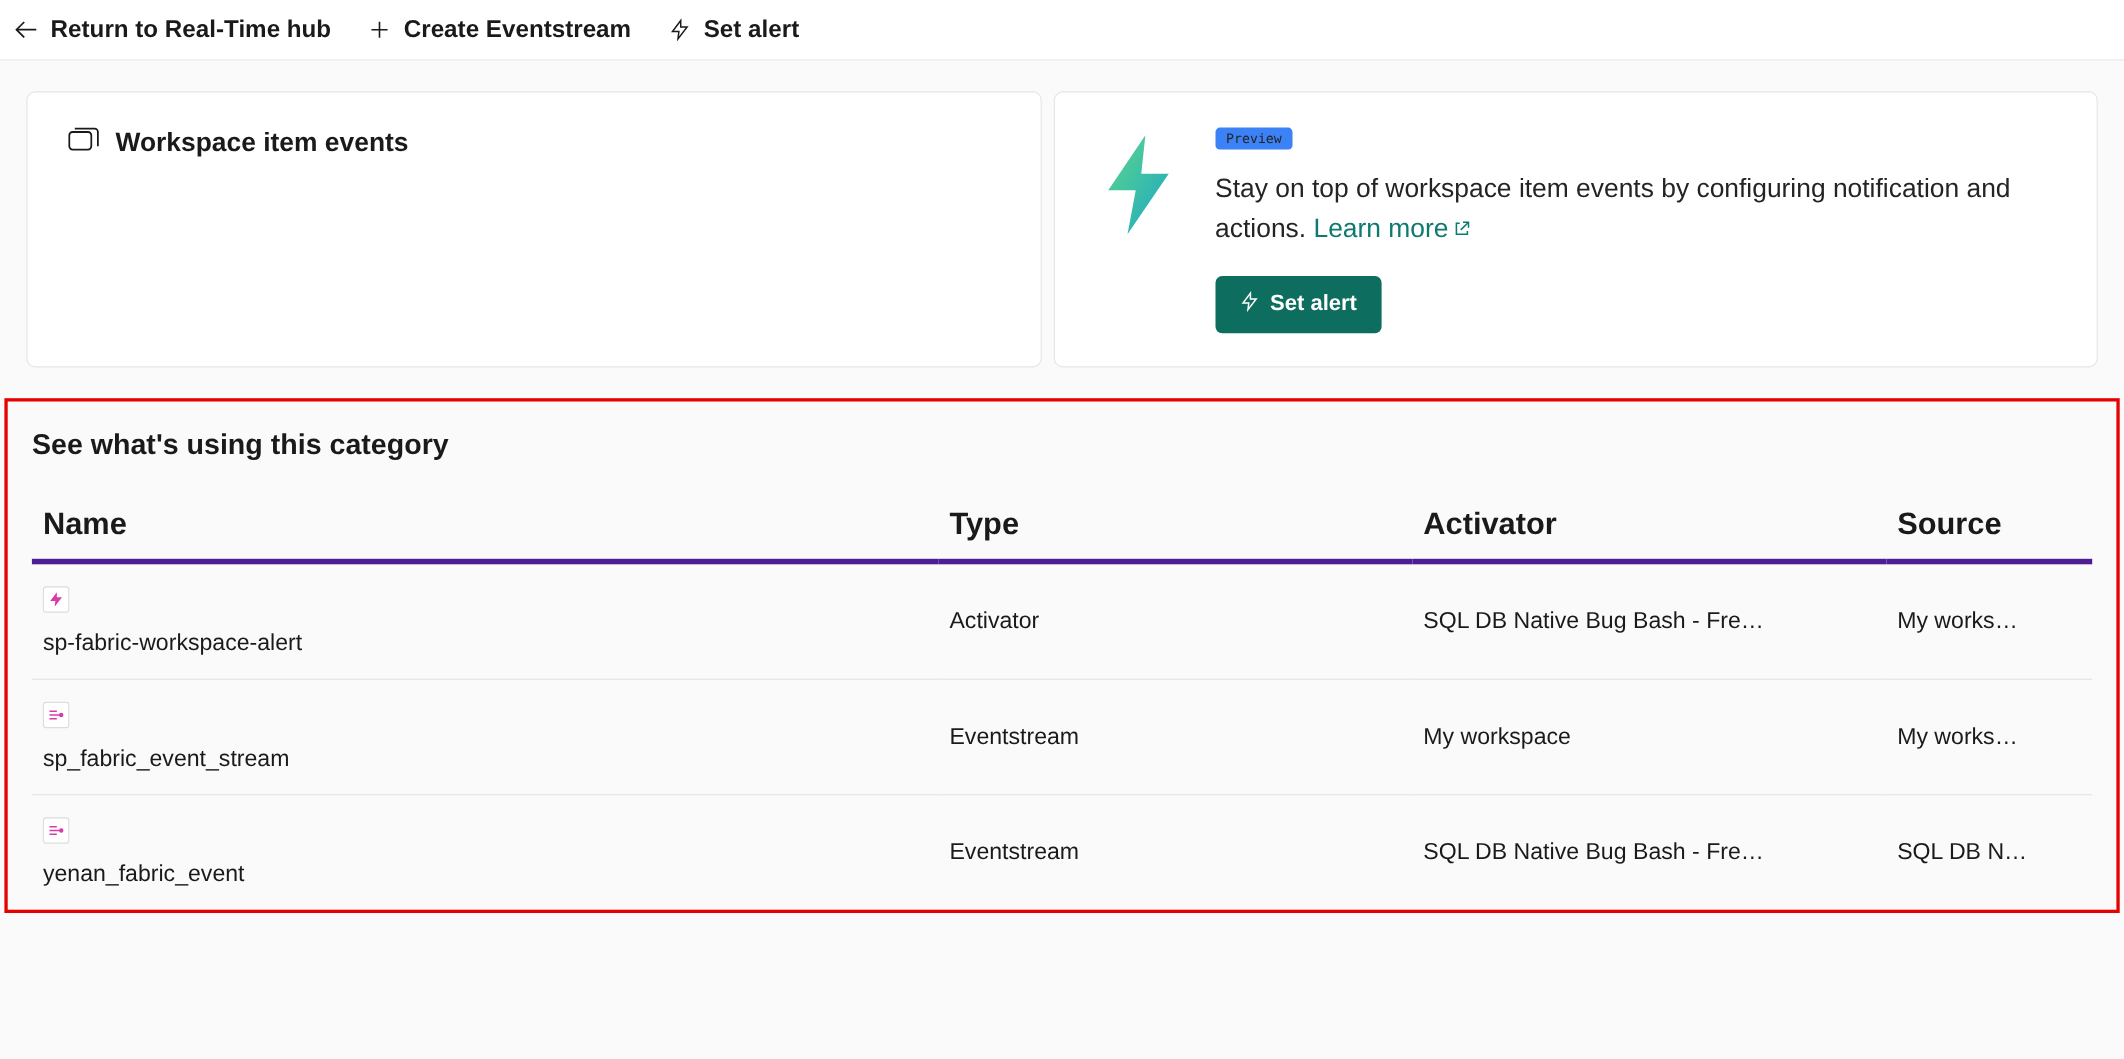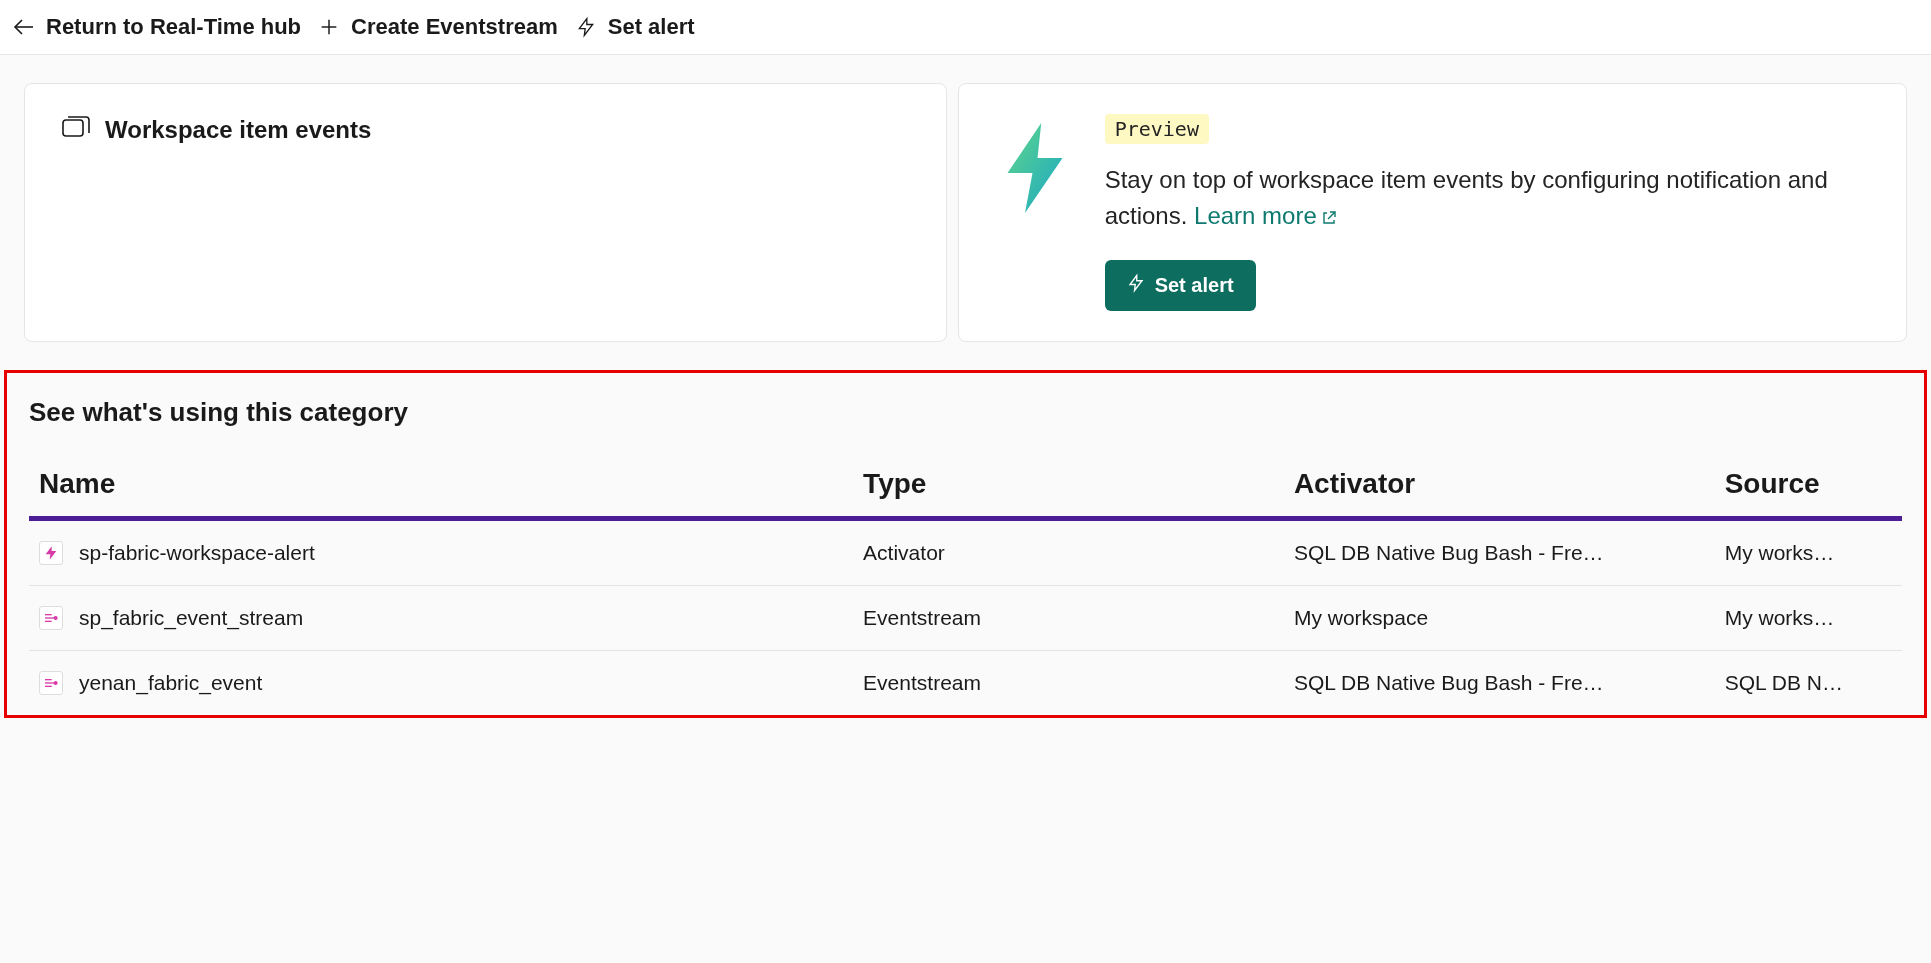--- a/index.html
+++ b/index.html
@@ -12,21 +12,21 @@
       background: #fafafa;
       color: #1a1a1a;
       font-size: 18px;
     }
     .toolbar {
       background: #ffffff;
       border-bottom: 1px solid #e5e5e5;
       display: flex;
       align-items: flex-start;
       padding: 14px 12px;
-      gap: 16px;
+      gap: 32px;
     }
     .toolbar-item {
       display: flex;
       align-items: center;
       gap: 10px;
       cursor: pointer;
       font-size: 22px;
       font-weight: 600;
       color: #1a1a1a;
     }
@@ -81,24 +81,24 @@
     .card-right-content {
       flex: 1;
     }
     .card-right-title {
       font-size: 24px;
       font-weight: 700;
       margin-bottom: 10px;
     }
     .badge-preview {
       display: inline-block;
-      background: #fef9c3;
+      background: #3b82f6;
       color: #242424;
       font-family: Consolas, monospace;
-      font-size: 20px;
+      font-size: 12px;
       padding: 3px 10px;
       border-radius: 4px;
       margin-bottom: 18px;
     }
     .card-right-desc {
       font-size: 24px;
       line-height: 1.5;
       color: #242424;
       margin-bottom: 24px;
     }
@@ -158,20 +158,21 @@
       border-bottom: none;
     }
     .col-name { width: 44%; }
     .col-type { width: 23%; }
     .col-workspace { width: 23%; max-width: 0; }
     .col-source { width: 10%; max-width: 0; }
     .cell-name {
       display: flex;
       align-items: flex-start;
       gap: 16px;
+      flex-direction: column;
     }
     .item-icon {
       width: 24px;
       height: 24px;
       flex-shrink: 0;
       border: 1px solid #ddd;
       border-radius: 3px;
       background: #fff;
       display: inline-flex;
       align-items: center;

